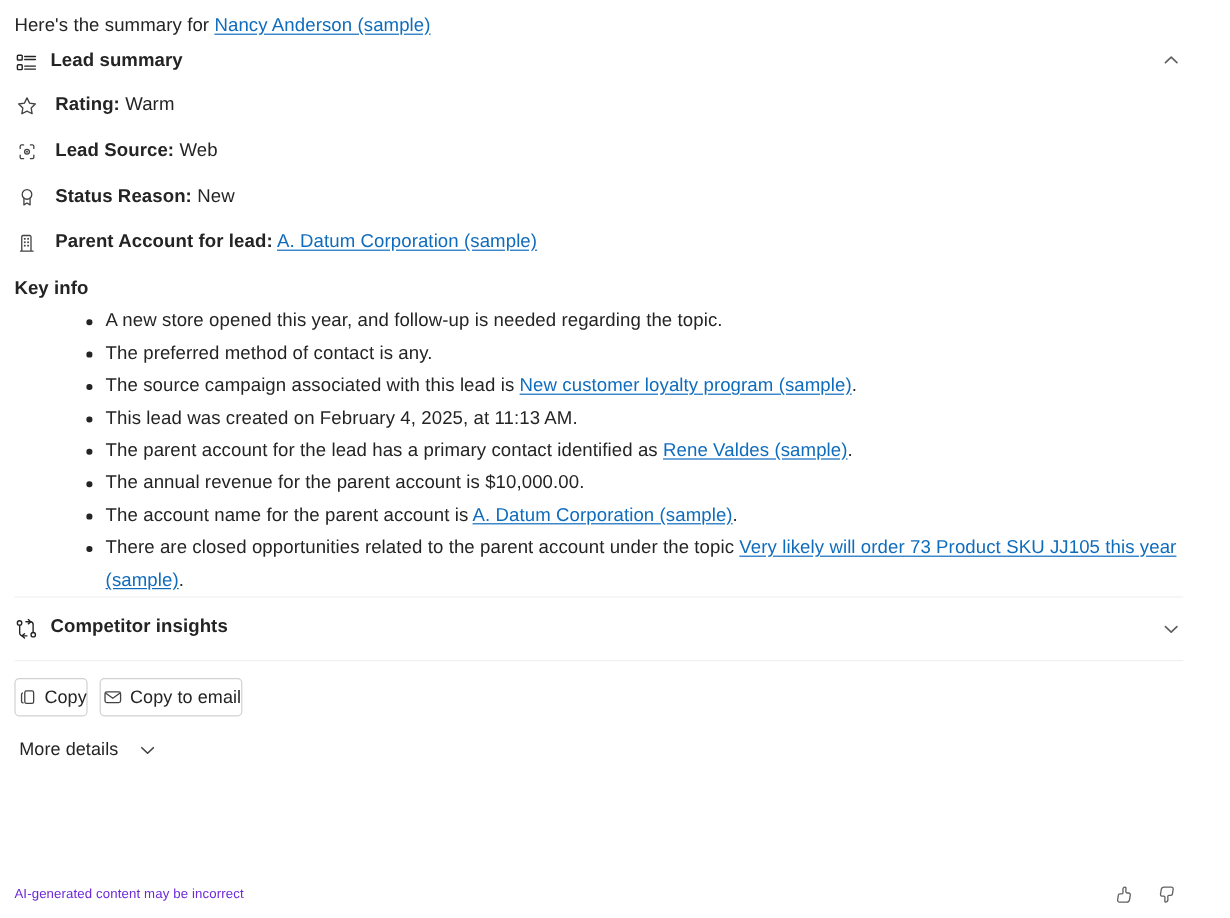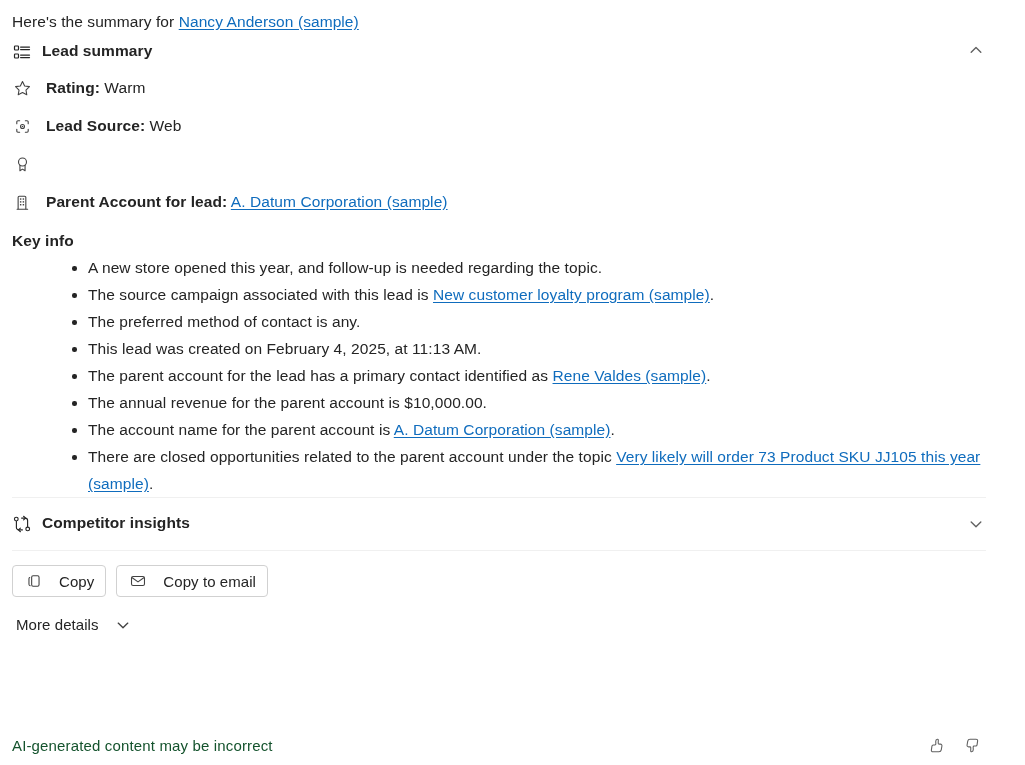--- a/index.html
+++ b/index.html
@@ -157,23 +157,23 @@
   
   .actions {
     display: flex;
     align-items: center;
     gap: 10px;
     padding: 14px 12px 0 12px;
   }
   .btn {
     display: inline-flex;
     align-items: center;
-    gap: 16px;
+    gap: 5px;
     height: 32px;
-    padding: 0 11px;
+    padding: 0 0;
     background: #ffffff;
     border: 1px solid #d1d1d1;
     border-radius: 4px;
     font-size: 15px;
     color: #242424;
     cursor: pointer;
     font-family: inherit;
     letter-spacing: 0.005em;
   }
   .btn .bicon {
@@ -204,22 +204,22 @@
   .footer {
     position: absolute;
     left: 0;
     right: 0;
     bottom: 6px;
     display: flex;
     align-items: center;
     padding: 0 12px 0 12px;
   }
   .footer .disclaimer {
-    font-size: 15px;
-    color: #14532d;
+    font-size: 11px;
+    color: #6d28d9;
     letter-spacing: 0.01em;
   }
   .footer .fb {
     margin-left: auto;
     display: flex;
     align-items: center;
     gap: 8px;
   }
   .fb-btn {
     width: 28px;
@@ -294,20 +294,24 @@
       </span>
     </div>
 
     <div class="attr-row">
       <span class="at-icon">
         <svg width="19" height="19" viewBox="0 0 20 20" fill="none" aria-hidden="true">
           <circle cx="10" cy="7.4" r="4.2" stroke="currentColor" stroke-width="1.15"></circle>
           <path d="M7.3 10.9 V16.6 L10 14.9 L12.7 16.6 V10.9" stroke="currentColor" stroke-width="1.15" stroke-linejoin="round" stroke-linecap="round"></path>
         </svg>
       </span>
+      <span class="at-text">
+        <span class="at-label">Status Reason:</span>
+        <span class="at-value">New</span>
+      </span>
     </div>
 
     <div class="attr-row">
       <span class="at-icon">
         <svg width="19" height="19" viewBox="0 0 20 20" fill="none" aria-hidden="true">
           <path d="M5.4 17 V4.6 A1.2 1.2 0 0 1 6.6 3.4 H12.3 A1.2 1.2 0 0 1 13.5 4.6 V17" stroke="currentColor" stroke-width="1.15" stroke-linejoin="round"></path>
           <line x1="4.3" y1="17.1" x2="15.4" y2="17.1" stroke="currentColor" stroke-width="1.15" stroke-linecap="round"></line>
           <rect x="7.3" y="5.6" width="1.5" height="1.5" fill="currentColor"></rect>
           <rect x="10.2" y="5.6" width="1.5" height="1.5" fill="currentColor"></rect>
           <rect x="7.3" y="8.6" width="1.5" height="1.5" fill="currentColor"></rect>
@@ -320,22 +324,22 @@
         <span class="at-label">Parent Account for lead:</span>
         <a class="lnk" href="#">A. Datum Corporation (sample)</a>
       </span>
     </div>
   </div>
 
   
   <div class="keyinfo-title">Key info</div>
   <ul class="keyinfo" id="keyinfo-list">
       <li><span>A new store opened this year, and follow-up is needed regarding the topic.</span></li>
+      <li><span>The preferred method of contact is any.</span></li>
       <li><span>The source campaign associated with this lead is </span><a class="lnk" href="#">New customer loyalty program (sample)</a><span>.</span></li>
-      <li><span>The preferred method of contact is any.</span></li>
       <li><span>This lead was created on February 4, 2025, at 11:13 AM.</span></li>
       <li><span>The parent account for the lead has a primary contact identified as </span><a class="lnk" href="#">Rene Valdes (sample)</a><span>.</span></li>
       <li><span>The annual revenue for the parent account is $10,000.00.</span></li>
       <li><span>The account name for the parent account is </span><a class="lnk" href="#">A. Datum Corporation (sample)</a><span>.</span></li>
       <li><span>There are closed opportunities related to the parent account under the topic </span><a class="lnk" href="#">Very likely will order 73 Product SKU JJ105 this year (sample)</a><span>.</span></li>
     </ul>
 
   <div class="divider"></div>
 
   

